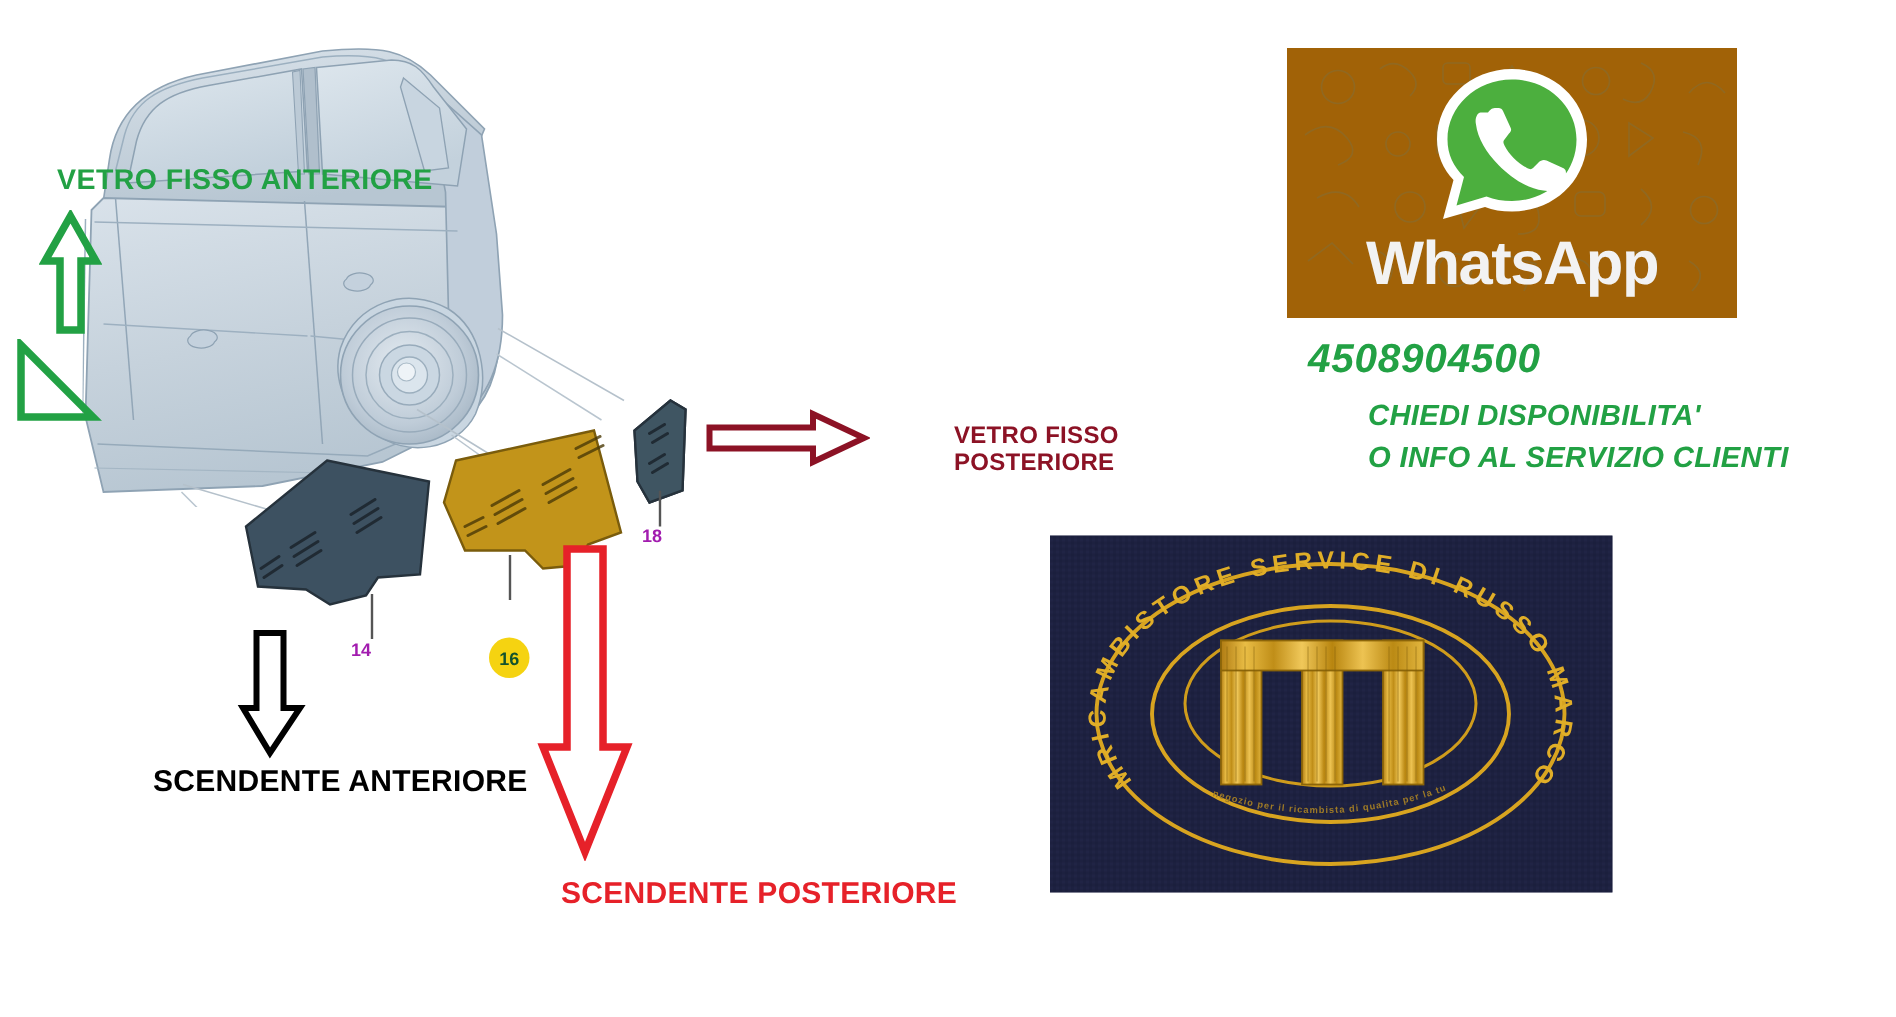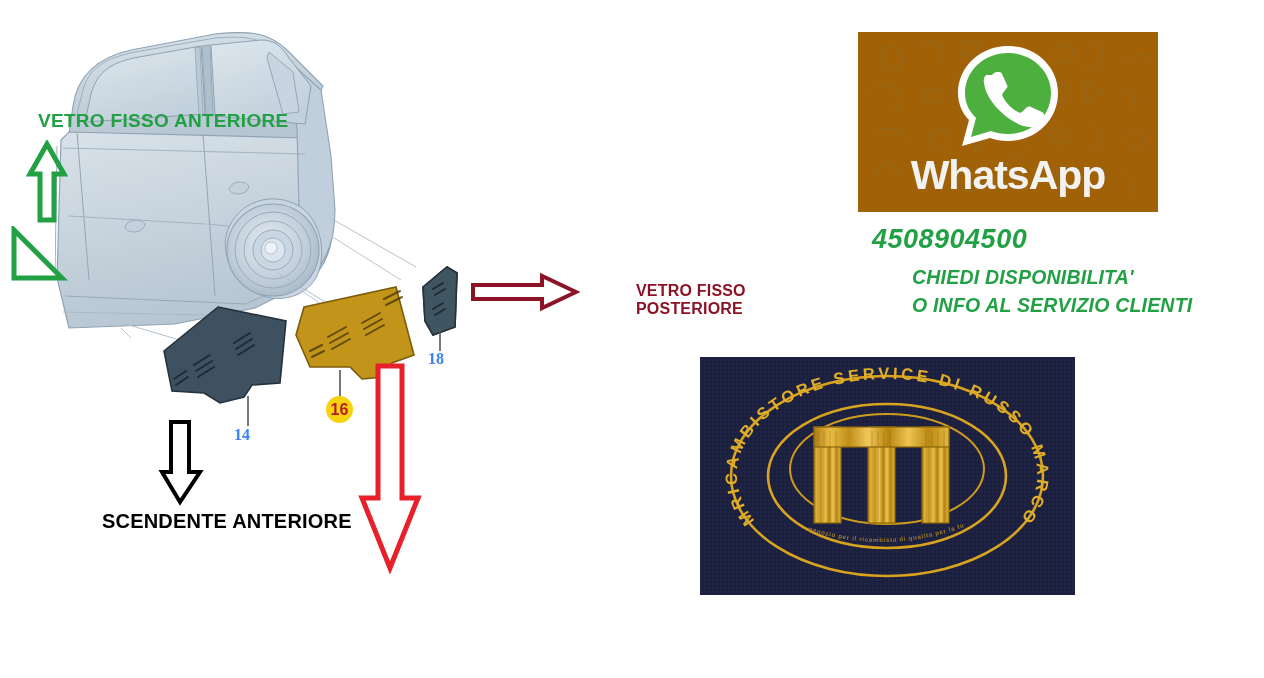--- a/index.html
+++ b/index.html
@@ -62,29 +62,29 @@
 
   
   #logo-photo{
     left:700px; top:357px; width:375px; height:238px;
     background:#1d2140;
     overflow:hidden;
   }
 
   
   .partnum{
-    font-family:Liberation Serif, serif;
-    font-weight:bold; font-size:16px; color:#3b82f6;
+    font-family:Liberation Sans, sans-serif;
+    font-weight:bold; font-size:12px; color:#a21caf;
   }
   .badge16{
     width:27px;height:27px;border-radius:50%;
     background:#f5d311;
     display:flex;align-items:center;justify-content:center;
     font-family:"Liberation Sans",sans-serif;
-    font-weight:bold;font-size:16px;color:#b91c1c;
+    font-weight:bold;font-size:12px;color:#14532d;margin-top:29px;
   }
 </style>
 </head>
 <body>
 
 <div id="stage">
 
   <svg class="abs" style="left:55px; top:28px;" width="360" height="310" viewBox="0 0 360 310">
     <defs>
       <linearGradient id="bodyg" x1="0" y1="0" x2="0.3" y2="1">
@@ -237,20 +237,21 @@
   </div>
 
   <svg class="abs" style="left:158px; top:418px;" width="48" height="88" viewBox="0 0 48 88">
     <path d="M13,4 L31,4 L31,54 L42,54 L22,84 L4,54 L13,54 Z" fill="#ffffff" stroke="#000000" stroke-width="4" stroke-linejoin="miter"></path>
   </svg>
   <div class="abs lbl lbl-black" style="left:78px; top:510px;">SCENDENTE ANTERIORE</div>
 
   <svg class="abs" style="left:358px; top:362px;" width="64" height="212" viewBox="0 0 64 212">
     <path d="M20,4 L44,4 L44,136 L60,136 L32,206 L4,136 L20,136 Z" fill="#ffffff" stroke="#e62129" stroke-width="5" stroke-linejoin="miter"></path>
   </svg>
+  <div class="abs lbl lbl-red" style="left:350px; top:585px;">SCENDENTE POSTERIORE</div>
 
 
   <div class="abs" id="wa-banner">
     <svg id="wa-doodle" viewBox="0 0 300 180" preserveAspectRatio="none">
       <g fill="none" stroke="#56807c" stroke-width="1.1">
         <circle cx="34" cy="26" r="11"></circle>
         <path d="M62,14 q10,-8 20,2 q8,8 0,16"></path>
         <rect x="104" y="10" width="18" height="14" rx="3"></rect>
         <path d="M150,12 l10,14 l-10,12 l-10,-12 z"></path>
         <circle cx="206" cy="22" r="9"></circle>

